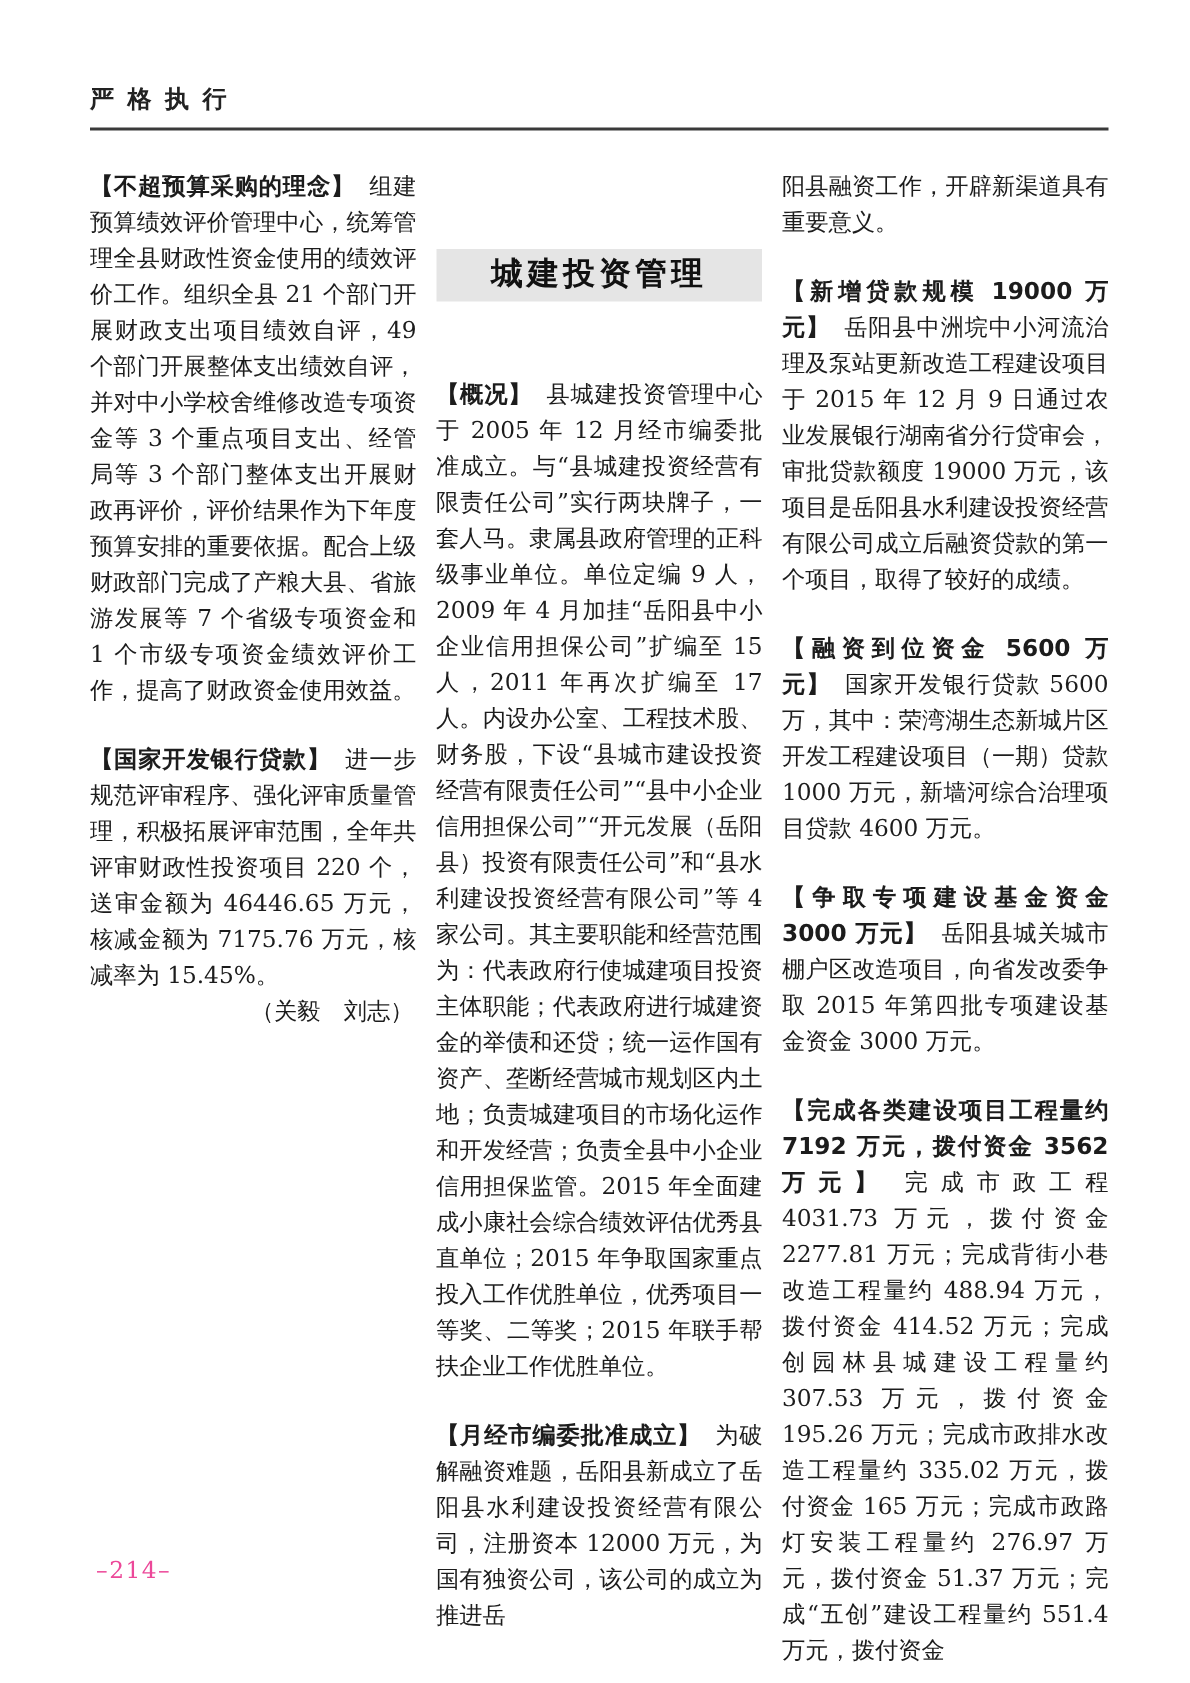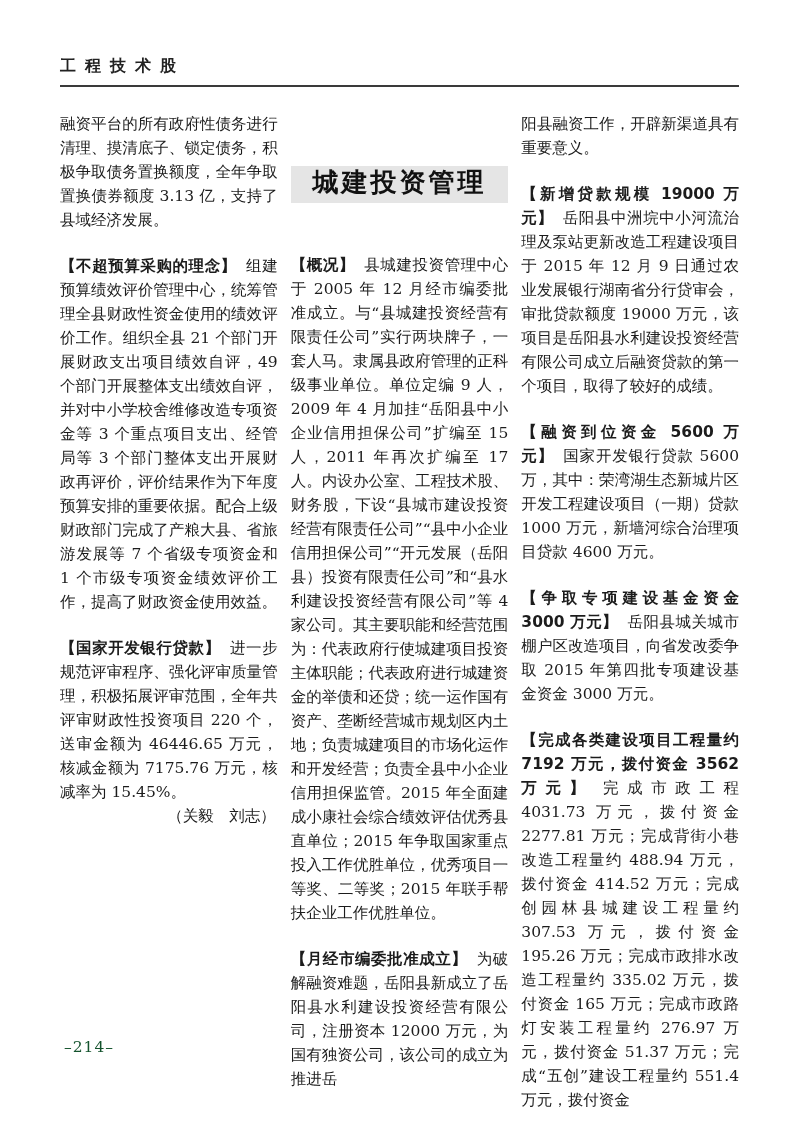--- a/index.html
+++ b/index.html
@@ -60,49 +60,48 @@
   
   .section-title-box {
     background: #e5e5e5;
     text-align: center;
     margin: 54px 0 50px 0;
     padding: 4px 0 5px 0;
   }
   .section-title {
     font-family: "DejaVu Sans", "Liberation Sans", sans-serif;
     font-weight: bold;
-    font-size: 26px;
+    font-size: 21px;
     letter-spacing: 3px;
     color: #111111;
   }
 
   
   .footer {
     position: absolute;
     left: 64px;
     top: 1038px;
     font-size: 15.5px;
     letter-spacing: 1px;
-    color: #14532d;
+    color: #ec4899;
   }
 </style>
 </head>
 <body>
 
 <div class="page">
 
   <div class="running-head">
-    <div class="header-title">工程技术股</div>
+    <div class="header-title">严格执行</div>
     <hr class="header-rule">
   </div>
 
   <div class="columns">
 
     <div class="column">
-      <p class="para"><span>融资平台的所有政府性债务进行清理、摸清底子、锁定债务，积极争取债务置换额度，全年争取置换债券额度 3.13 亿，支持了县域经济发展。</span></p>
       <p class="para"><b class="entry-head">【不超预算采购的理念】</b><span>组建预算绩效评价管理中心，统筹管理全县财政性资金使用的绩效评价工作。组织全县 21 个部门开展财政支出项目绩效自评，49 个部门开展整体支出绩效自评，并对中小学校舍维修改造专项资金等 3 个重点项目支出、经管局等 3 个部门整体支出开展财政再评价，评价结果作为下年度预算安排的重要依据。配合上级财政部门完成了产粮大县、省旅游发展等 7 个省级专项资金和 1 个市级专项资金绩效评价工作，提高了财政资金使用效益。</span></p>
       <p class="para no-gap"><b class="entry-head">【国家开发银行贷款】</b><span>进一步规范评审程序、强化评审质量管理，积极拓展评审范围，全年共评审财政性投资项目 220 个，送审金额为 46446.65 万元，核减金额为 7175.76 万元，核减率为 15.45%。</span></p>
       <p class="para byline">（关毅　刘志）</p>
     </div>
 
     <div class="column">
       <div class="section-title-box">
         <span class="section-title">城建投资管理</span>
       </div>
       <p class="para"><b class="entry-head">【概况】</b><span>县城建投资管理中心于 2005 年 12 月经市编委批准成立。与“县城建投资经营有限责任公司”实行两块牌子，一套人马。隶属县政府管理的正科级事业单位。单位定编 9 人，2009 年 4 月加挂“岳阳县中小企业信用担保公司”扩编至 15 人，2011 年再次扩编至 17 人。内设办公室、工程技术股、财务股，下设“县城市建设投资经营有限责任公司”“县中小企业信用担保公司”“开元发展（岳阳县）投资有限责任公司”和“县水利建设投资经营有限公司”等 4 家公司。其主要职能和经营范围为：代表政府行使城建项目投资主体职能；代表政府进行城建资金的举债和还贷；统一运作国有资产、垄断经营城市规划区内土地；负责城建项目的市场化运作和开发经营；负责全县中小企业信用担保监管。2015 年全面建成小康社会综合绩效评估优秀县直单位；2015 年争取国家重点投入工作优胜单位，优秀项目一等奖、二等奖；2015 年联手帮扶企业工作优胜单位。</span></p>

